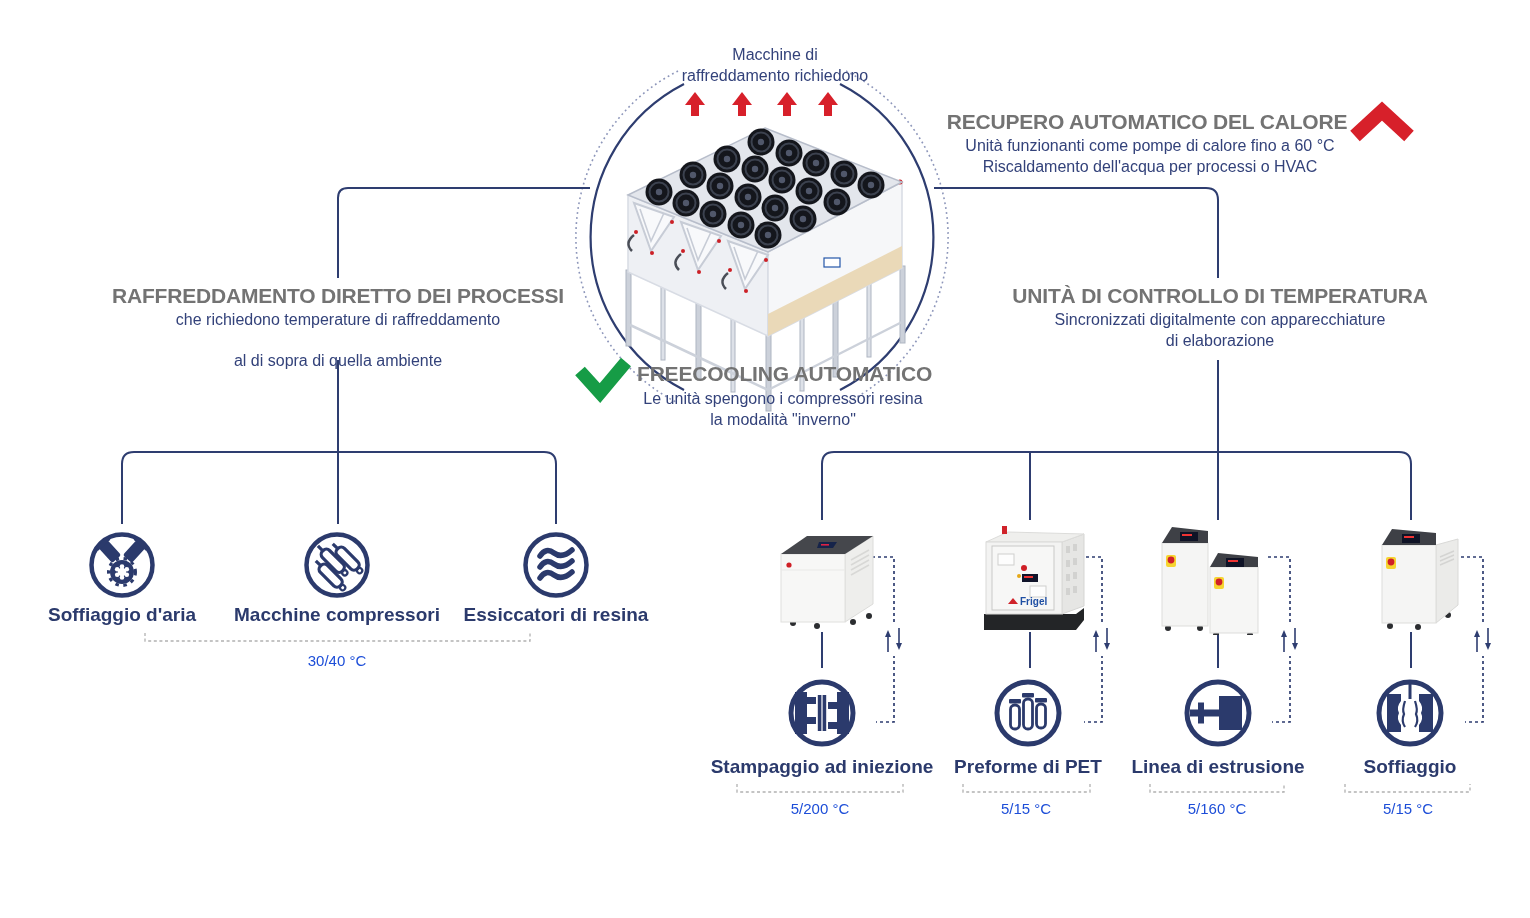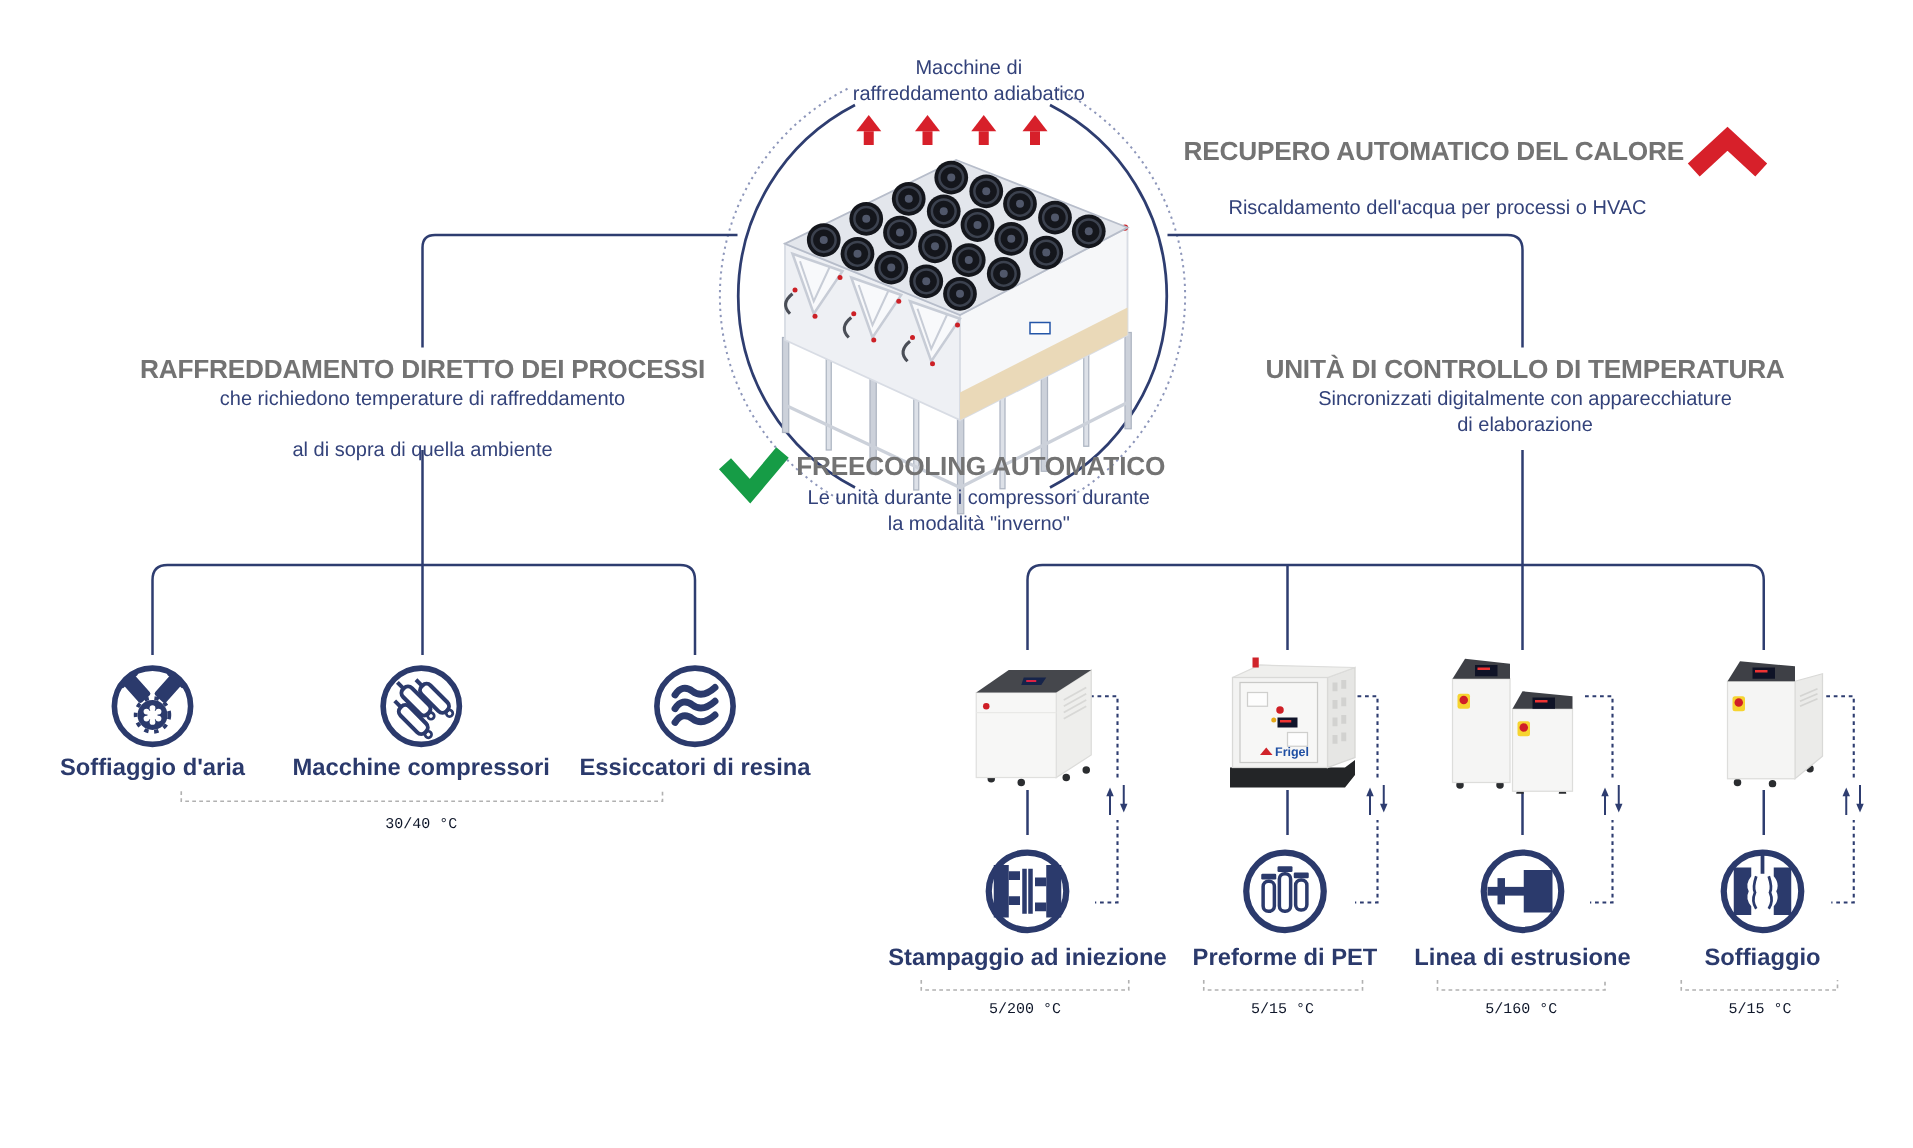--- a/index.html
+++ b/index.html
@@ -3,21 +3,21 @@
 <meta charset="utf-8">
 <style>
   html,body{margin:0;padding:0;background:#ffffff;}
   .canvas{position:relative;width:1530px;height:918px;background:#fff;overflow:hidden;
           font-family:"Liberation Sans",sans-serif;color:#2e3d70;}
   .abs{position:absolute;}
   .cx{transform:translateX(-50%);white-space:nowrap;text-align:center;}
   .t-big{font-size:21px;font-weight:bold;letter-spacing:-0.2px;color:#737373;}
   .t-sub{font-size:16px;color:#33427a;}
   .lbl{font-size:19px;font-weight:bold;color:#2b3a6c;}
-  .temp{font-size:12px;color:#0f172a;font-family:Liberation Mono, monospace;}
+  .temp{font-size:15px;color:#1d4ed8;}
   svg{display:block;}
 </style>
 </head>
 <body>
 
 <div class="canvas">
 
   <svg class="abs" style="left:0;top:0" width="1530" height="918" viewBox="0 0 1530 918">
 
     <path d="M 678 71 A 186 186 0 0 0 678 403" fill="none" stroke="#8d96ba" stroke-width="1.6" stroke-dasharray="1.8 3.2"></path>
@@ -265,36 +265,37 @@
       <g>
           <circle cx="168" cy="125" r="13.5" fill="#14161c"></circle>
           <circle cx="168" cy="125" r="9.5" fill="none" stroke="#3c424f" stroke-width="2"></circle>
           <circle cx="168" cy="125" r="3.2" fill="#50576a"></circle>
         </g>
     </g>
   </svg>
 
   <div class="abs cx t-sub" style="left:775px;top:44px;line-height:21px">
     <div>Macchine di</div>
-    <div>raffreddamento adiabatico</div>
+    <div>raffreddamento richiedono</div>
   </div>
 
   <div class="abs cx t-big" style="left:1147px;top:110px">RECUPERO AUTOMATICO DEL CALORE</div>
+  <div class="abs cx t-sub" style="left:1150px;top:137px">Unità funzionanti come pompe di calore fino a 60 °C</div>
   <div class="abs cx t-sub" style="left:1150px;top:158px">Riscaldamento dell'acqua per processi o HVAC</div>
 
   <div class="abs cx t-big" style="left:338px;top:284px">RAFFREDDAMENTO DIRETTO DEI PROCESSI</div>
   <div class="abs cx t-sub" style="left:338px;top:311px">che richiedono temperature di raffreddamento</div>
   <div class="abs cx t-sub" style="left:338px;top:352px">al di sopra di quella ambiente</div>
 
   <div class="abs cx t-sub" style="left:1220px;top:311px">Sincronizzati digitalmente con apparecchiature</div>
   <div class="abs cx t-big" style="left:1220px;top:284px">UNITÀ DI CONTROLLO DI TEMPERATURA</div>
   <div class="abs cx t-sub" style="left:1220px;top:332px">di elaborazione</div>
 
   <div class="abs t-big" style="left:637px;top:362px">FREECOOLING AUTOMATICO</div>
-  <div class="abs cx t-sub" style="left:783px;top:390px">Le unità durante i compressori durante</div>
+  <div class="abs cx t-sub" style="left:783px;top:390px">Le unità spengono i compressori resina</div>
   <div class="abs cx t-sub" style="left:783px;top:411px">la modalità "inverno"</div>
 
   <svg class="abs" style="left:85px;top:528px" width="74" height="74" viewBox="-37 -37 74 74">
     <circle r="30.5" fill="#fff" stroke="#2b3a6c" stroke-width="4.5"></circle>
     <g fill="#2b3a6c">
       <g transform="rotate(42)">
           <rect x="-6" y="-28" width="12" height="20" rx="2"></rect>
           <rect x="-8.5" y="-31" width="17" height="4.5" rx="1"></rect>
         </g>
       <g transform="rotate(-42)">

